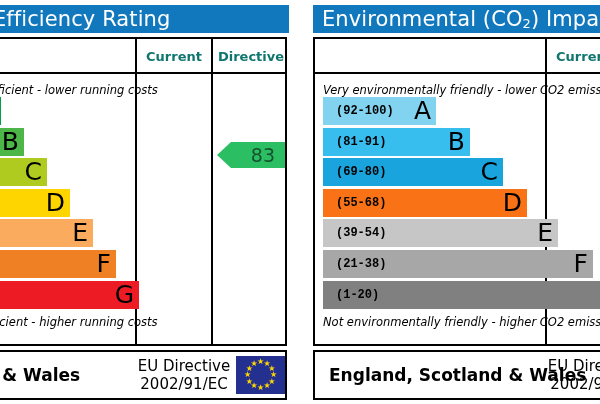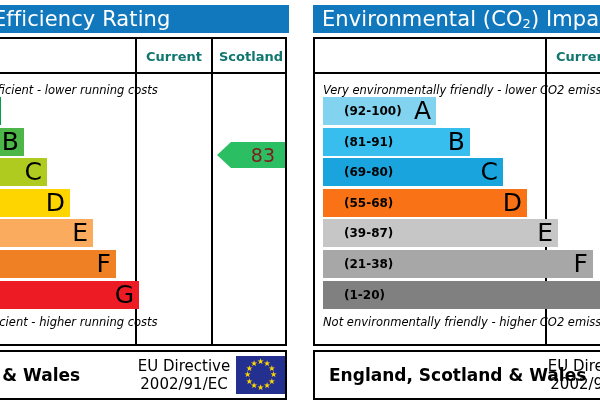--- a/index.html
+++ b/index.html
@@ -58,34 +58,34 @@
   .caption.bottom{top:276px;}
 
   
   .scale{position:absolute;left:0;top:58px;width:228px;height:215px;}
 
   .band{
     position:absolute;left:8px;height:28px;
     box-sizing:border-box;
   }
   .band .range{
-    position:absolute;left:21px;top:50%;transform:translateY(-50%);
-    font-size:12px;font-weight:bold;color:#000;white-space:nowrap;
+    position:absolute;left:13px;top:50%;transform:translateY(-50%);
+    font-size:12px;font-weight:bold;color:#000;white-space:nowrap;font-family:Liberation Mono, monospace;
   }
   .band .letter{
     position:absolute;right:5px;top:50%;transform:translateY(-52%);
     font-size:25px;font-weight:normal;color:#000;line-height:1;
     font-family:"DejaVu Sans","Liberation Sans",sans-serif;
   }
 
   
   .arrow{
     position:absolute;height:26px;
     display:flex;align-items:center;justify-content:flex-end;
-    color:#7f1d1d;font-size:19px;padding-right:10px;box-sizing:border-box;
+    color:#14532d;font-size:19px;padding-right:10px;box-sizing:border-box;
     clip-path:polygon(14px 0, 100% 0, 100% 100%, 14px 100%, 0 50%);
   }
 
   
   .footer-box{
     position:absolute;left:0;top:350px;width:384px;height:50px;
     border:2px solid #000;box-sizing:border-box;background:#fff;
   }
   .footer-region{
     position:absolute;left:14px;top:0;height:46px;line-height:46px;
@@ -110,21 +110,21 @@
 <div class="panel" id="panel-energy">
 
   <div class="title-bar">Energy Efficiency Rating</div>
 
   <div class="body-box">
     <div class="hdr-row"></div>
     <div class="col-div" id="cd1"></div>
     <div class="col-div" id="cd2"></div>
 
     <div class="hdr-label" id="hdr-current">Current</div>
-    <div class="hdr-label" id="hdr-potential">Scotland</div>
+    <div class="hdr-label" id="hdr-potential">Directive</div>
 
     <div class="caption top">Very energy efficient - lower running costs</div>
     <div class="caption bottom">Not energy efficient - higher running costs</div>
 
     <div class="scale" id="energy-scale">
         <div class="band" style="top: 0px; width: 88px; background: rgb(0, 160, 75);"></div>
         <div class="band" style="top: 30.6px; width: 111px; background: rgb(76, 182, 72);">
           <span class="letter">B</span>
         </div>
         <div class="band" style="top: 61.2px; width: 134px; background: rgb(176, 203, 31);">
@@ -194,21 +194,21 @@
         </div>
         <div class="band" style="top: 61.2px; width: 180px; background: rgb(25, 164, 221);">
           <span class="range">(69-80)</span>
           <span class="letter">C</span>
         </div>
         <div class="band" style="top: 91.8px; width: 204px; background: #f97316;">
           <span class="range">(55-68)</span>
           <span class="letter">D</span>
         </div>
         <div class="band" style="top: 122.4px; width: 235px; background: rgb(198, 198, 198);">
-          <span class="range">(39-87)</span>
+          <span class="range">(39-54)</span>
           <span class="letter">E</span>
         </div>
         <div class="band" style="top: 153px; width: 270px; background: rgb(167, 167, 167);">
           <span class="range">(21-38)</span>
           <span class="letter">F</span>
         </div>
         <div class="band" style="top: 183.6px; width: 300px; background: rgb(128, 128, 128);">
           <span class="range">(1-20)</span>
           <span class="letter">G</span>
         </div>

